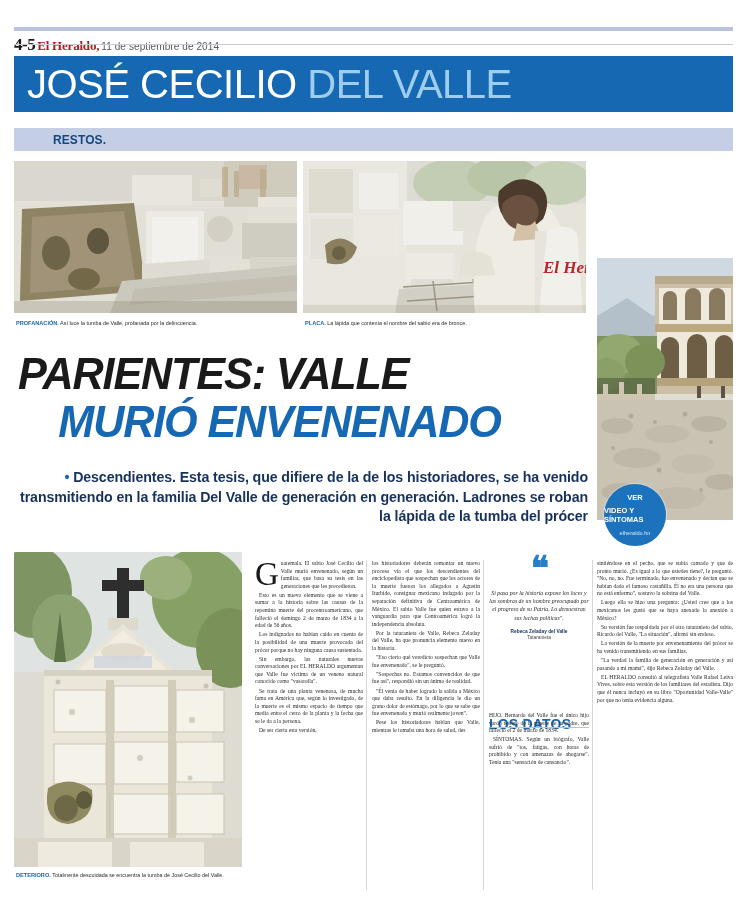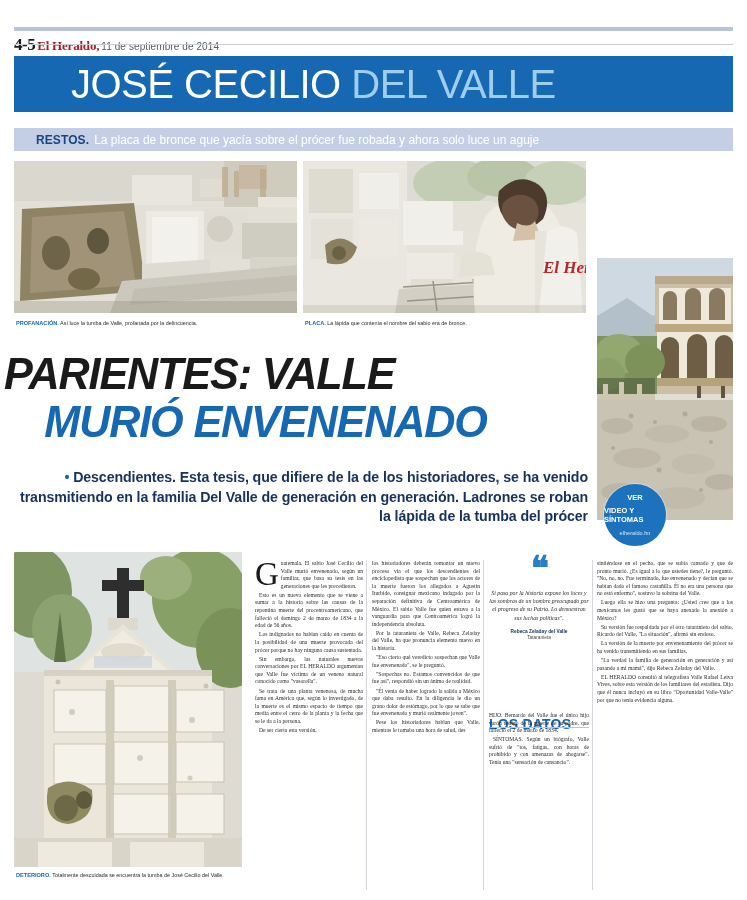--- a/index.html
+++ b/index.html
@@ -39,35 +39,35 @@
   }
   .folio-hair {
     position: absolute; left: 14px; top: 44px; width: 719px; height: 1px;
     background: #c9ccd2;
   }
 
   
   .masthead {
     position: absolute; left: 14px; top: 56px; width: 719px; height: 56px;
     background: #1668b3;
-    display: flex; align-items: center; padding-left: 44px;
+    display: flex; align-items: center;
   }
   .masthead-title {
     font-family: "Liberation Sans", sans-serif;
     font-size: 40px; line-height: 40px; font-weight: normal;
     letter-spacing: -0.5px; padding-left: 13px; white-space: nowrap;
   }
   .mt-strong { color: #ffffff; }
   .mt-light  { color: #9ecdee; }
 
   
   .kicker {
     position: absolute; left: 14px; top: 128px; width: 719px; height: 23px;
     background: #c4cfe6;
-    display: flex; align-items: center; overflow: hidden;
+    display: flex; align-items: center; overflow: hidden; padding-left: 17px;
   }
   .kicker-label {
     font-size: 12px; font-weight: bold; color: #14467f;
     padding-left: 22px; letter-spacing: 0.1px;
   }
   .kicker-text {
     font-size: 12px; color: #ffffff; padding-left: 5px;
     white-space: nowrap; letter-spacing: 0px;
   }
 
@@ -82,21 +82,21 @@
     position: absolute; font-size: 5.4px; line-height: 7px;
     color: #2b2b2b; letter-spacing: 0px;
   }
   .cap b { color: #1668b3; font-size: 5.6px; }
   .cap-1 { left: 16px;  top: 320px; width: 280px; }
   .cap-2 { left: 305px; top: 320px; width: 280px; }
   .cap-3 { left: 16px;  top: 872px; width: 226px; }
 
   
   .headline {
-    position: absolute; left: 4px; top: 350px; width: 570px;
+    position: absolute; left: 18px; top: 350px; width: 570px;
   }
   .hl-line {
     font-family: "Liberation Sans", sans-serif;
     font-weight: bold; font-style: italic;
     font-size: 45px; line-height: 48px;
     letter-spacing: -1.2px;
     transform: scaleX(0.96); transform-origin: left center;
     white-space: nowrap;
   }
   .hl-1 { color: #1a1a1a; }
@@ -196,21 +196,20 @@
 
   <div class="masthead">
     <div class="masthead-title">
       <span class="mt-strong">JOSÉ CECILIO</span>
       <span class="mt-light">DEL VALLE</span>
     </div>
   </div>
 
   <div class="kicker">
     <span class="kicker-label">RESTOS.</span>
-    <span class="kicker-text">La placa de bronce que yacía sobre el prócer fue robada y ahora solo luce un aguje</span>
   </div>
 
   <div class="photo photo-top-left">
     <svg width="283" height="152" viewBox="0 0 283 152" preserveAspectRatio="none">
       <rect x="0" y="0" width="283" height="152" fill="#e3e0d7"></rect>
       <rect x="0" y="0" width="283" height="40" fill="#d9d7ce"></rect>
       <rect x="210" y="0" width="73" height="46" fill="#cfcbbd"></rect>
       <rect x="225" y="4" width="28" height="24" fill="#c9b9a4"></rect>
       <rect x="118" y="14" width="60" height="30" fill="#e8e6de"></rect>
       <rect x="186" y="18" width="22" height="18" fill="#dfdcd2"></rect>

